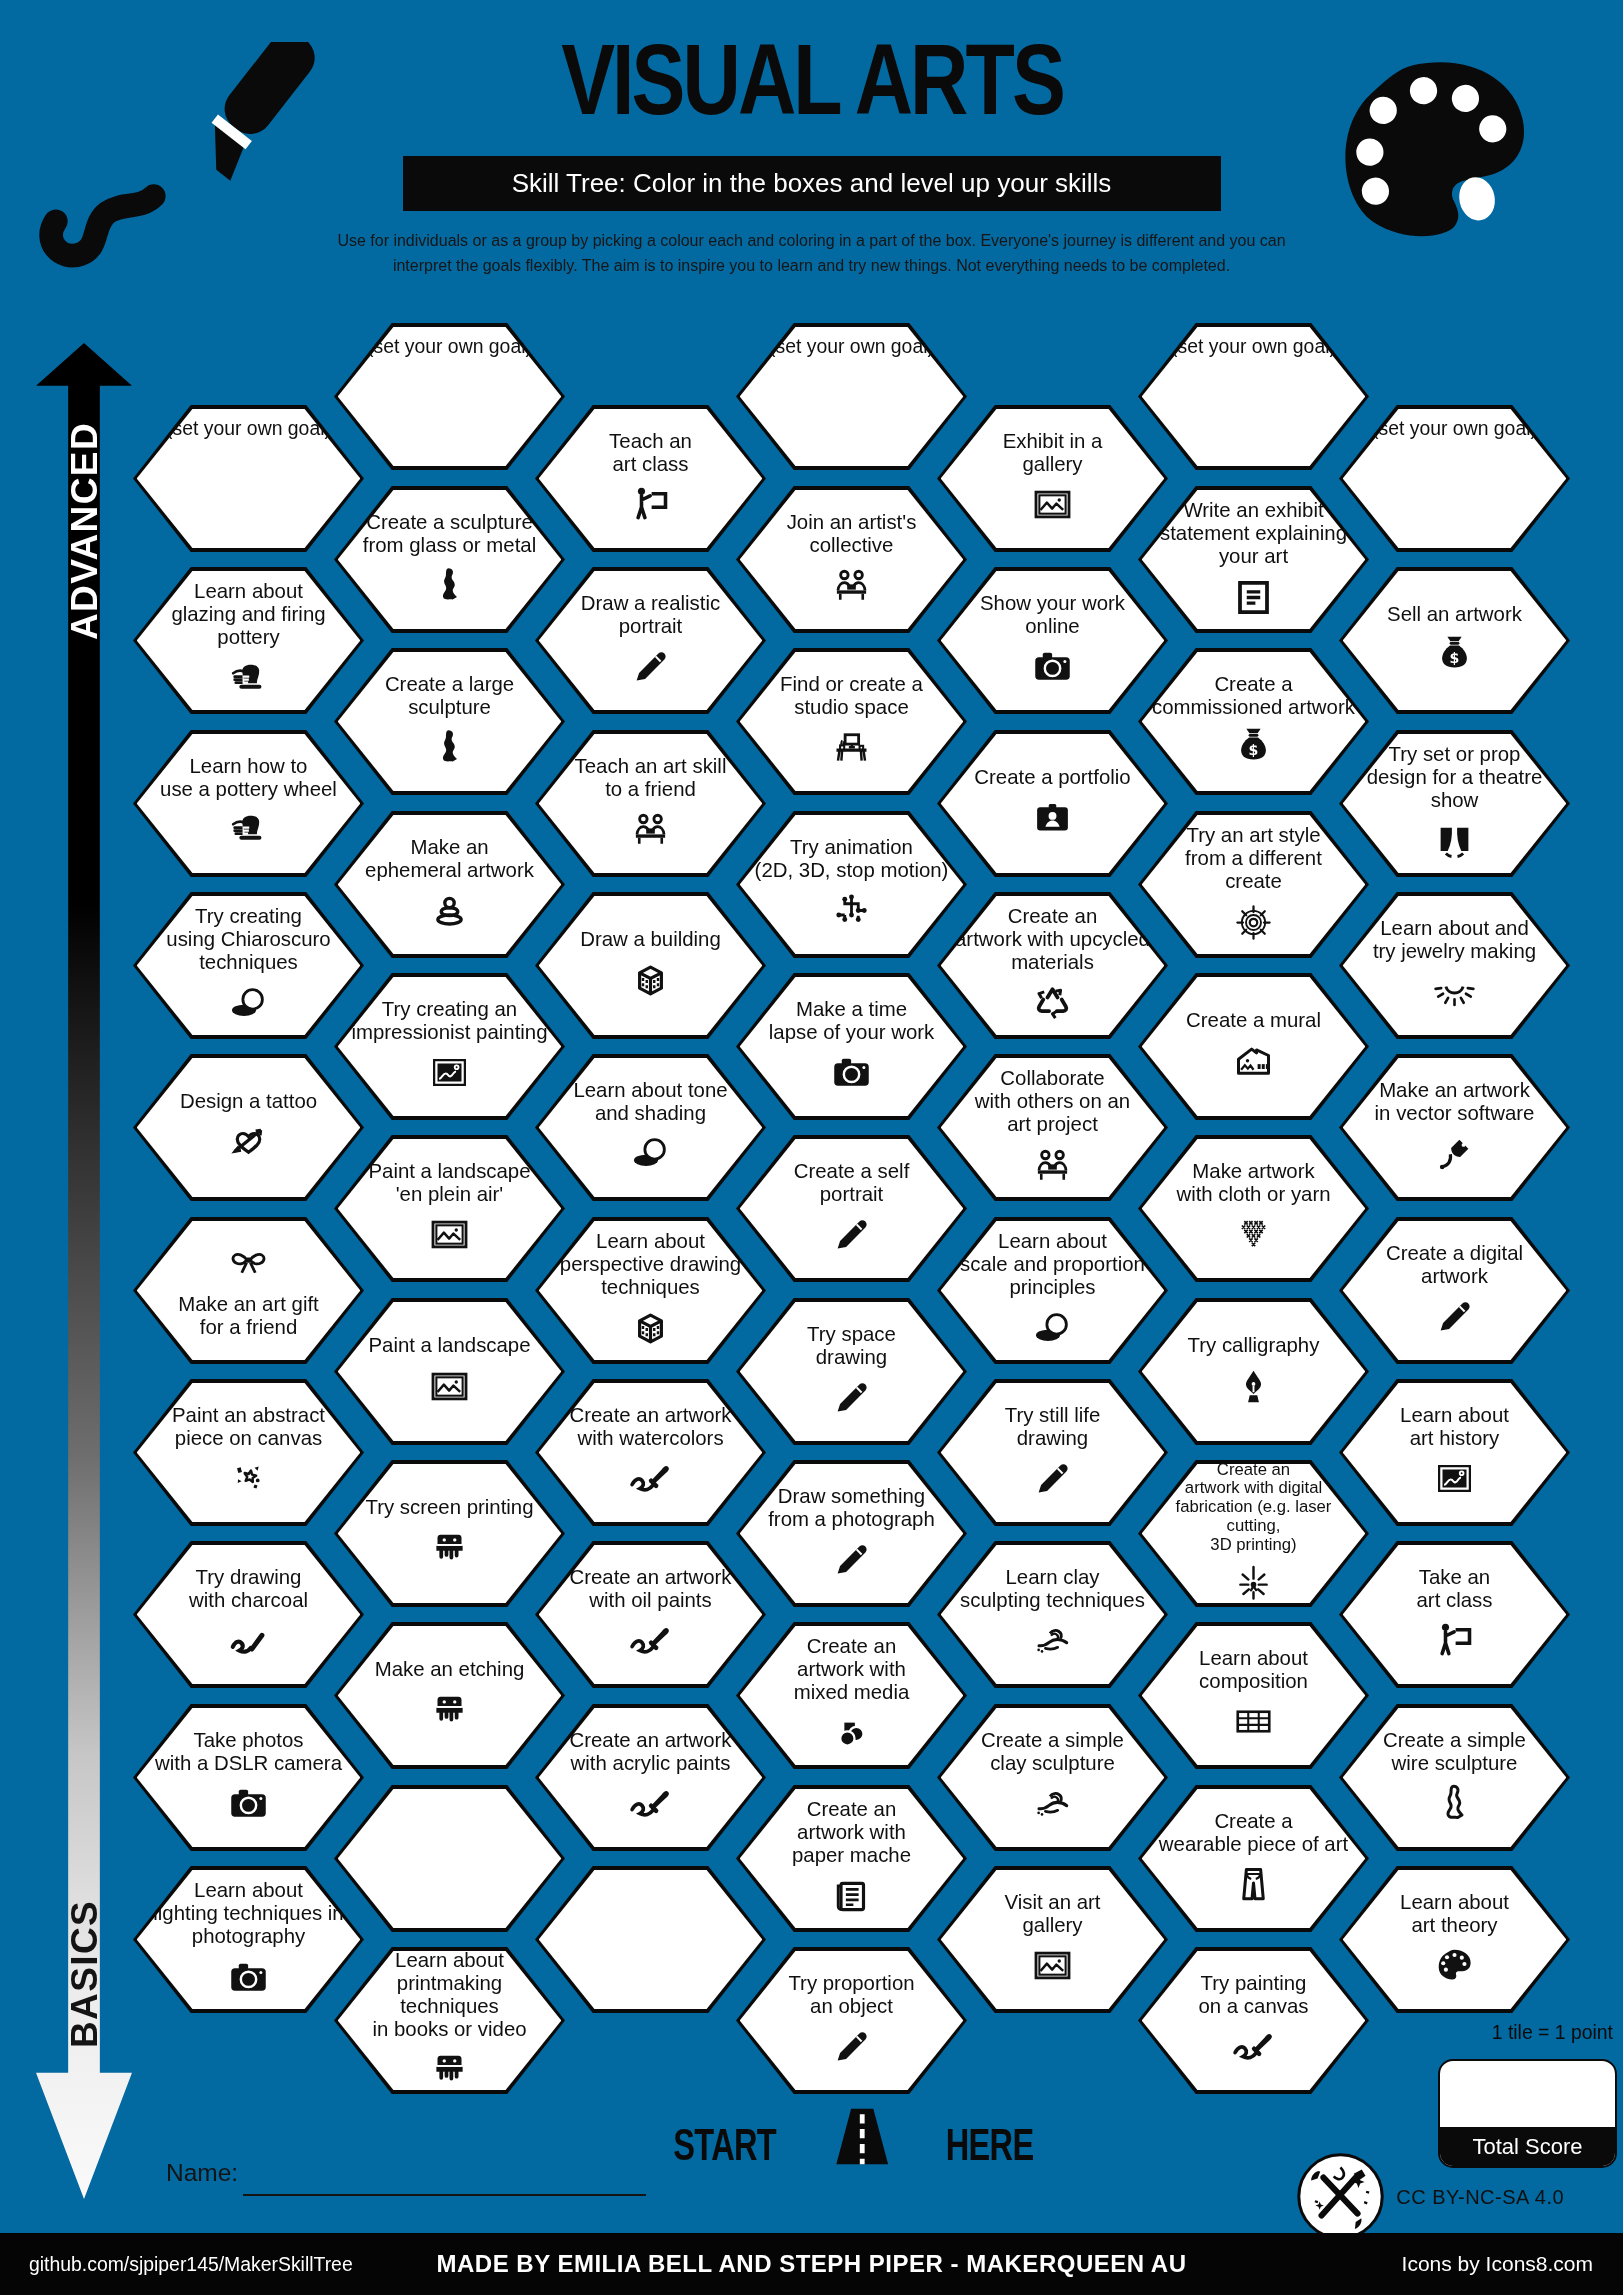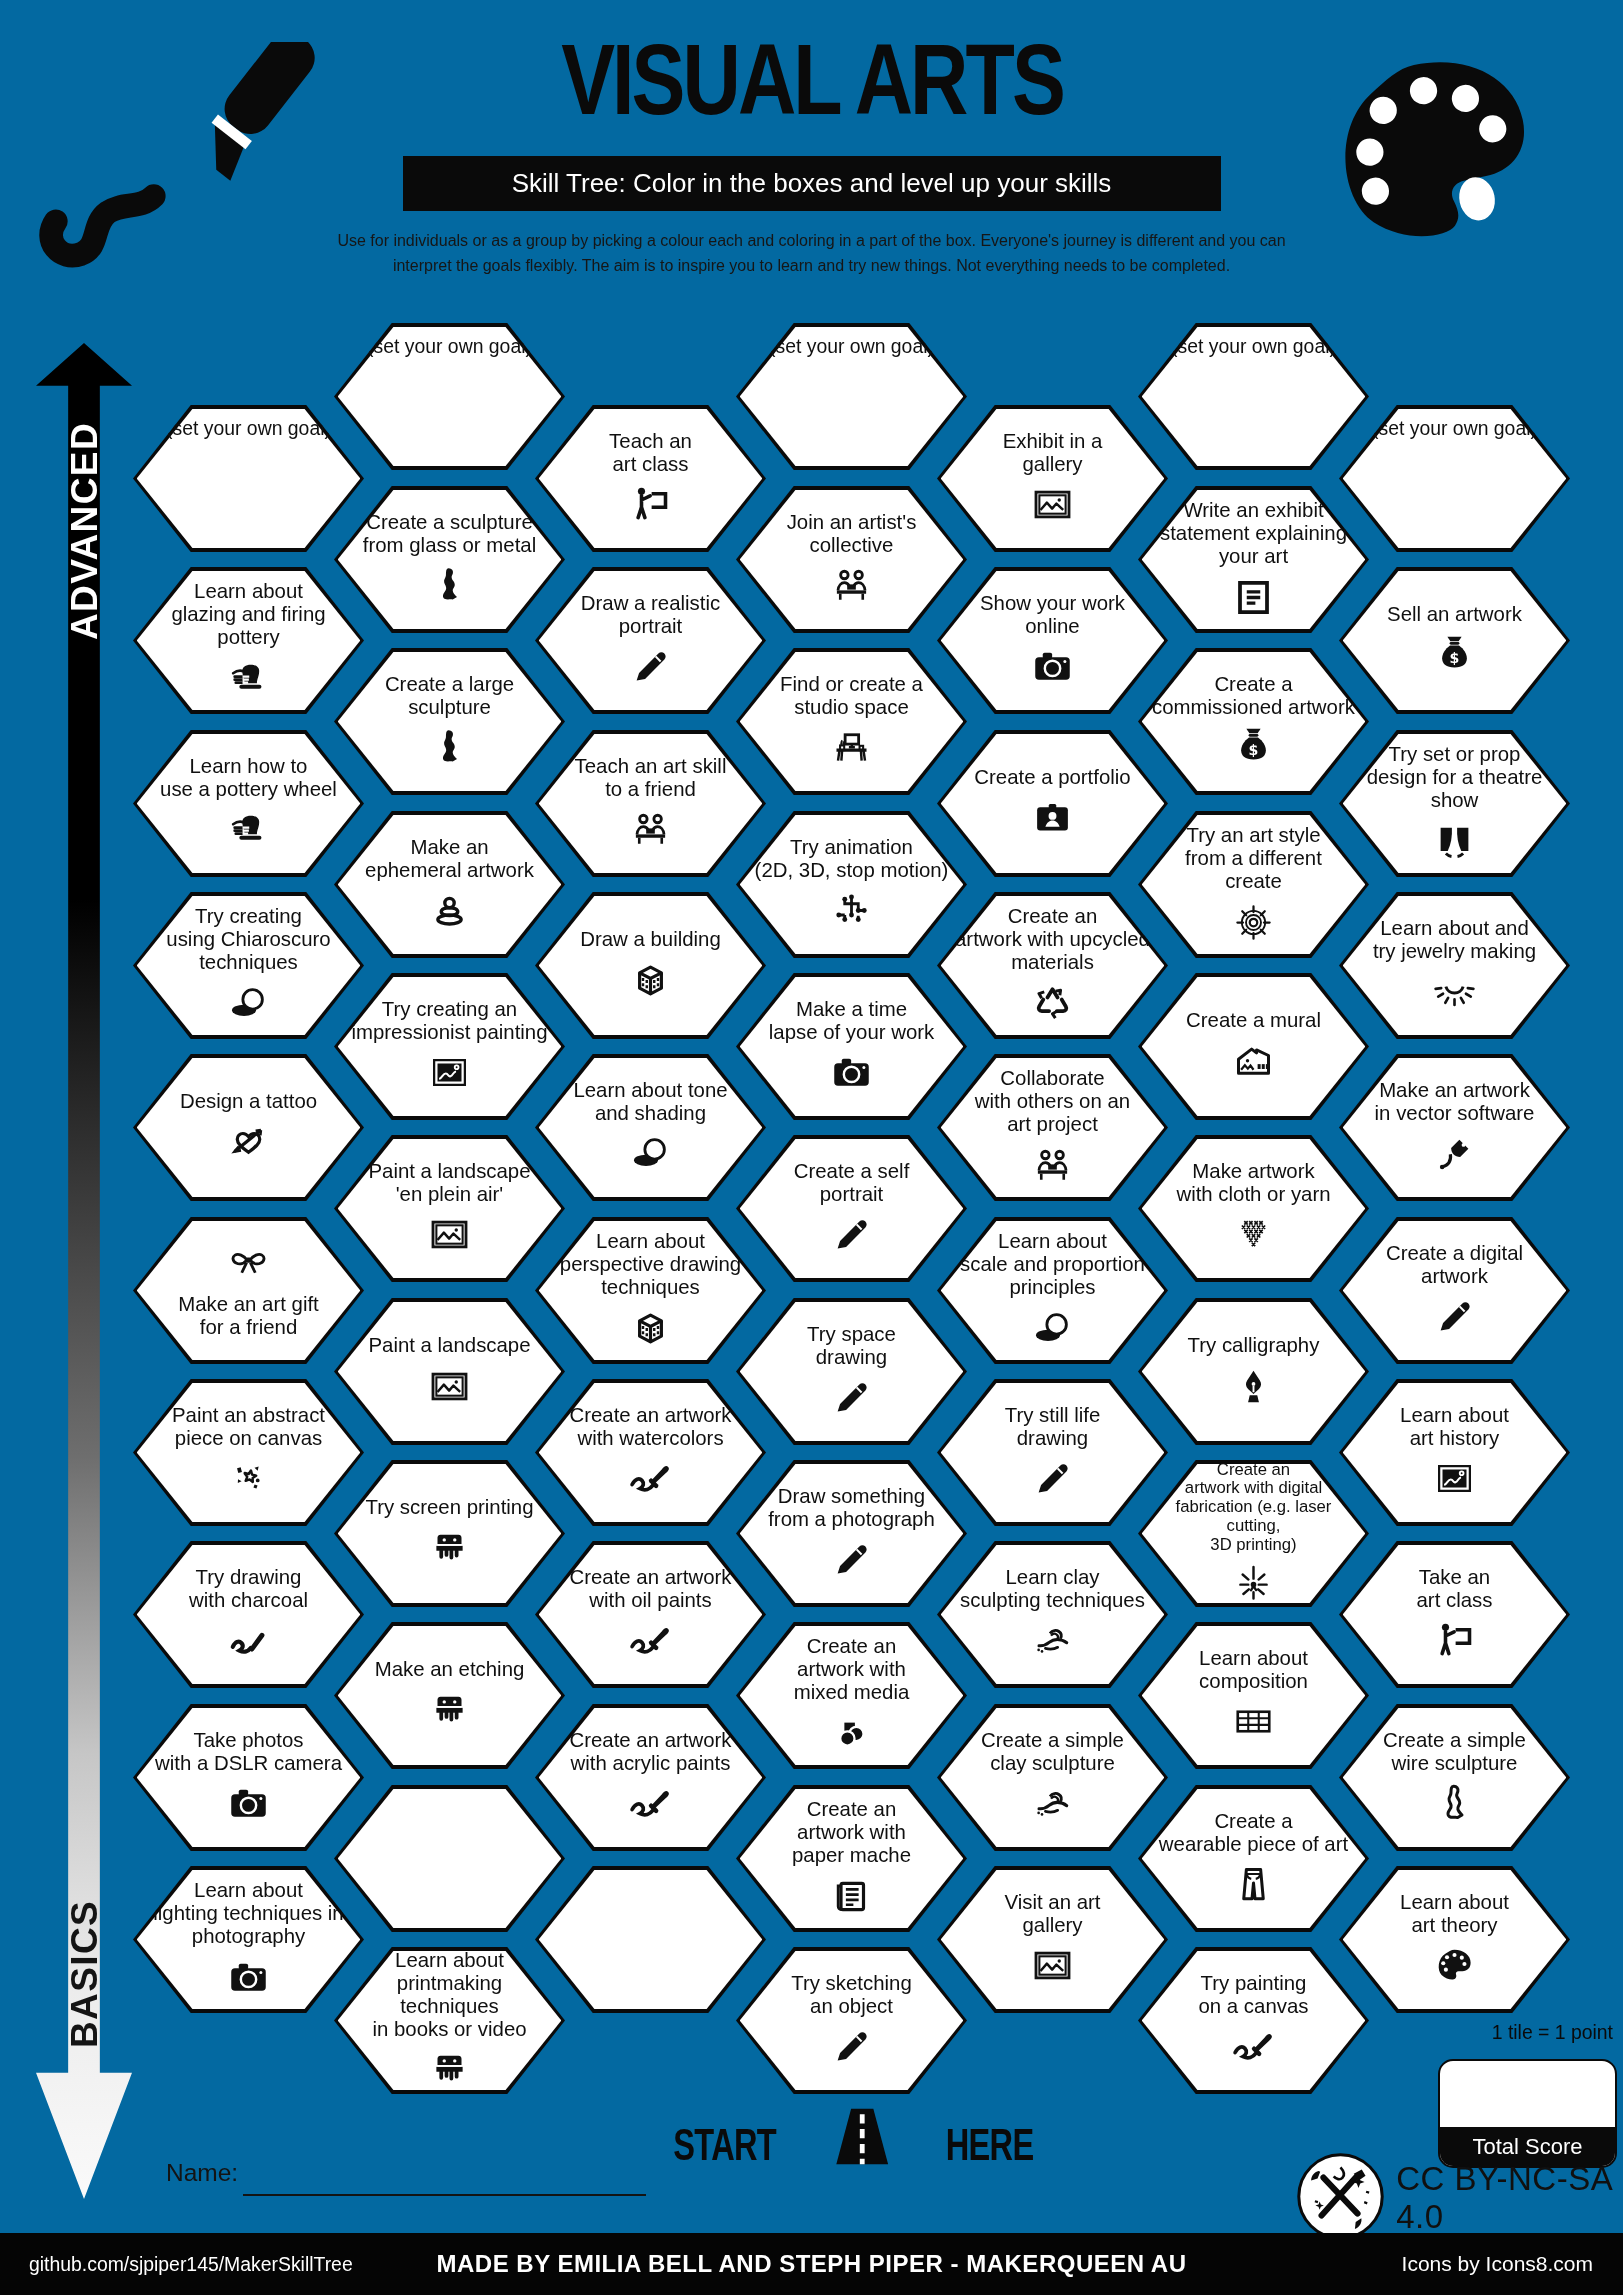--- a/index.html
+++ b/index.html
@@ -40,21 +40,21 @@
   .start-word{font-size:44px;font-weight:800;letter-spacing:-0.9px;display:inline-block;transform:scaleX(.74);}
   .name-label{position:absolute;left:166px;top:2159px;font-size:24.5px;color:#141414;}
   .name-line{position:absolute;left:243px;top:2194px;width:403px;height:2.3px;background:#141414;}
   .tile-note{position:absolute;left:1438px;top:2021px;width:175px;text-align:right;font-size:19.4px;}
   .score-box{position:absolute;left:1438px;top:2059px;width:175px;height:105px;
     border:2.3px solid #0a0a0a;border-radius:15px;background:#fff;overflow:hidden;
     display:flex;flex-direction:column;justify-content:flex-end;}
   .score-bar{height:39px;background:#0a0a0a;color:#fff;display:flex;align-items:center;
     justify-content:center;font-size:22px;}
   .license{position:absolute;left:1295px;top:2151px;width:328px;display:flex;align-items:center;gap:10.2px;}
-  .license-text{font-size:33px;letter-spacing:0.5px;color:#101010;}
+  .license-text{font-size:20px;letter-spacing:0.5px;color:#101010;}
   .footer{position:absolute;left:0;bottom:0;width:100%;height:62px;background:#050505;color:#fff;}
   .footer span{position:absolute;top:50%;transform:translateY(-50%);white-space:nowrap;}
   .footer .f-left{left:29px;font-size:19.4px;}
   .footer .f-center{left:50%;transform:translate(-50%,-50%);font-size:24px;font-weight:700;letter-spacing:0.5px;}
   .footer .f-right{right:30px;font-size:21px;}
 </style>
 </head>
 <body>
 
 <div class="page">
@@ -646,21 +646,21 @@
               <rect x="6.4" y="5" width="12" height="14" rx="1" fill="none" stroke="#111" stroke-width="1.7"></rect>
               <path d="M6.4 6.4H4.9v10.8c0 1 .7 1.8 1.5 1.8" fill="none" stroke="#111" stroke-width="1.5"></path>
               <path d="M9 8.2h6.8M9 11h6.8M9 13.8h6.8M9 16.4h4" stroke="#111" stroke-width="1.4"></path>
             </svg>
           </div>
         </div>
       </div>
       <div class="hex" style="left: 736px; top: 1947px;">
         <div class="hex-in"></div>
         <div class="hex-c">
-          <div class="hex-label">Try sketching
+          <div class="hex-label">Try proportion
 an object</div>
           <div class="hex-icon">
             <svg viewBox="0 0 24 24" width="45" height="45">
               <path d="M4.6 19.4l1.3-4L16.2 5.1c.9-.9 2.3-.9 3.2 0 .9.9.9 2.3 0 3.2L9.1 18.6l-4.5.8z" fill="#111"></path>
               <path d="M14.7 6.6l2.7 2.7" stroke="#fff" stroke-width="1.1"></path>
             </svg>
           </div>
         </div>
       </div>
       <div class="hex" style="left: 937px; top: 405px;">

